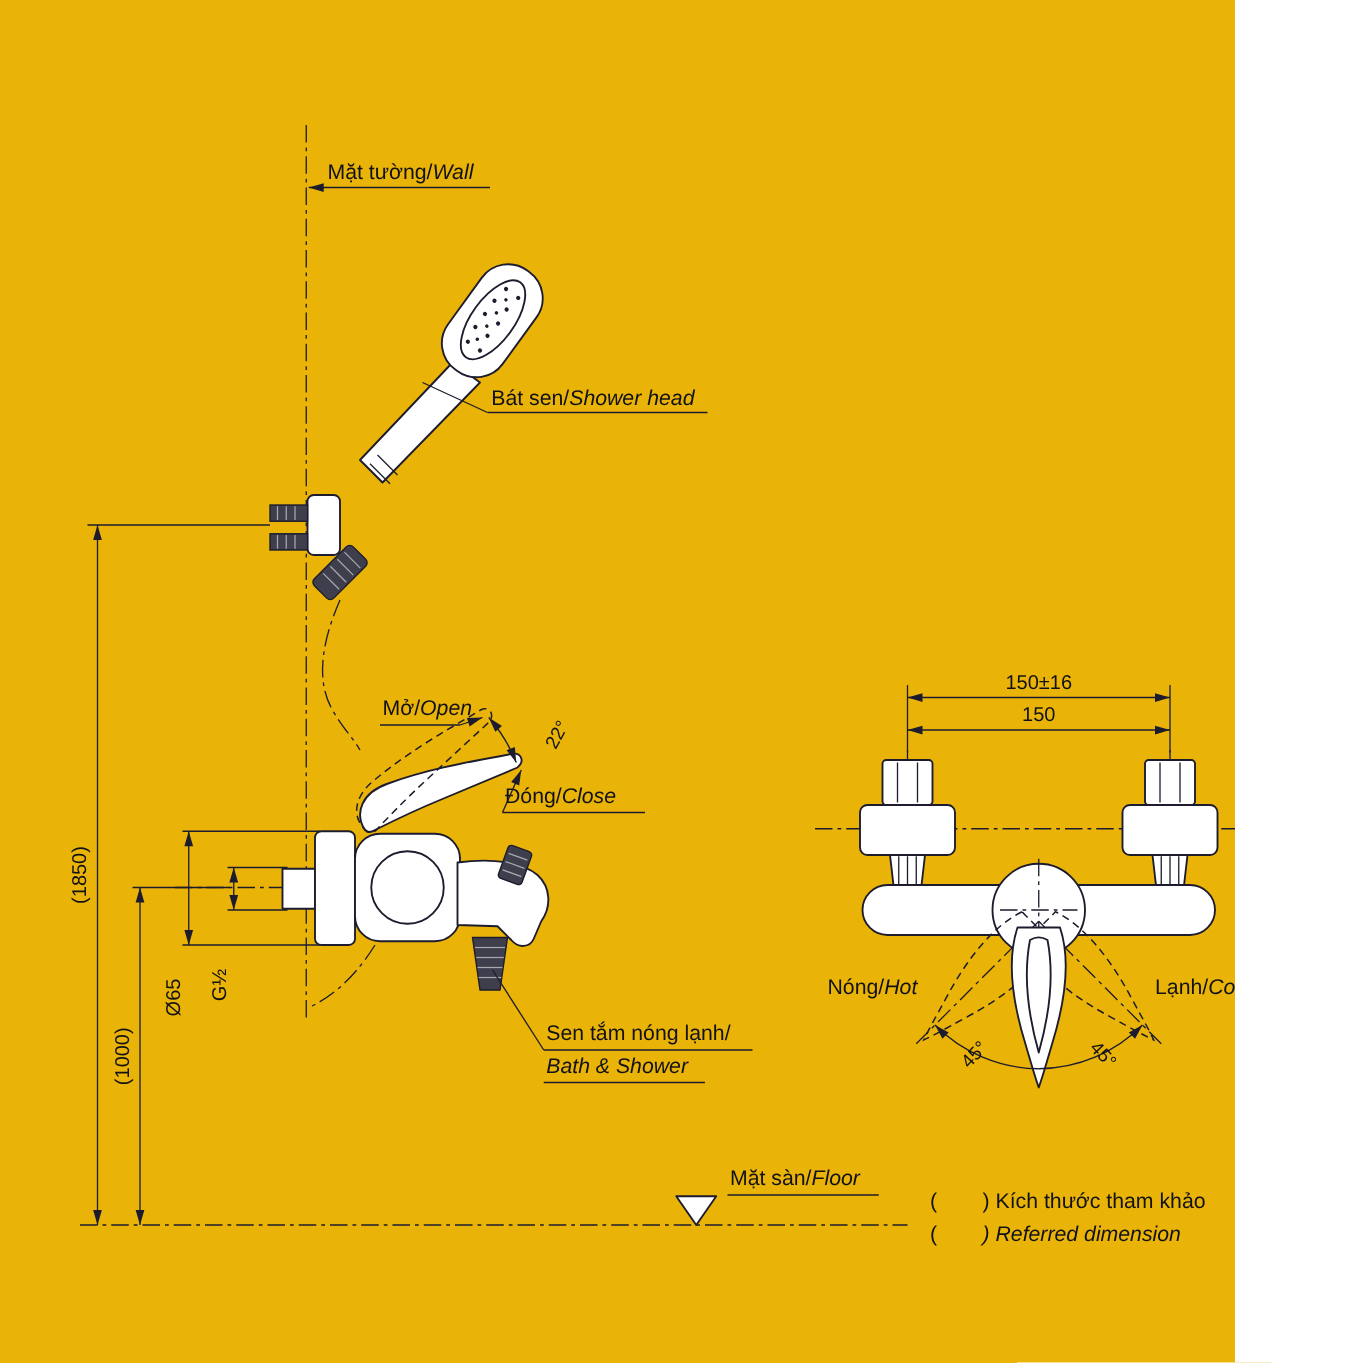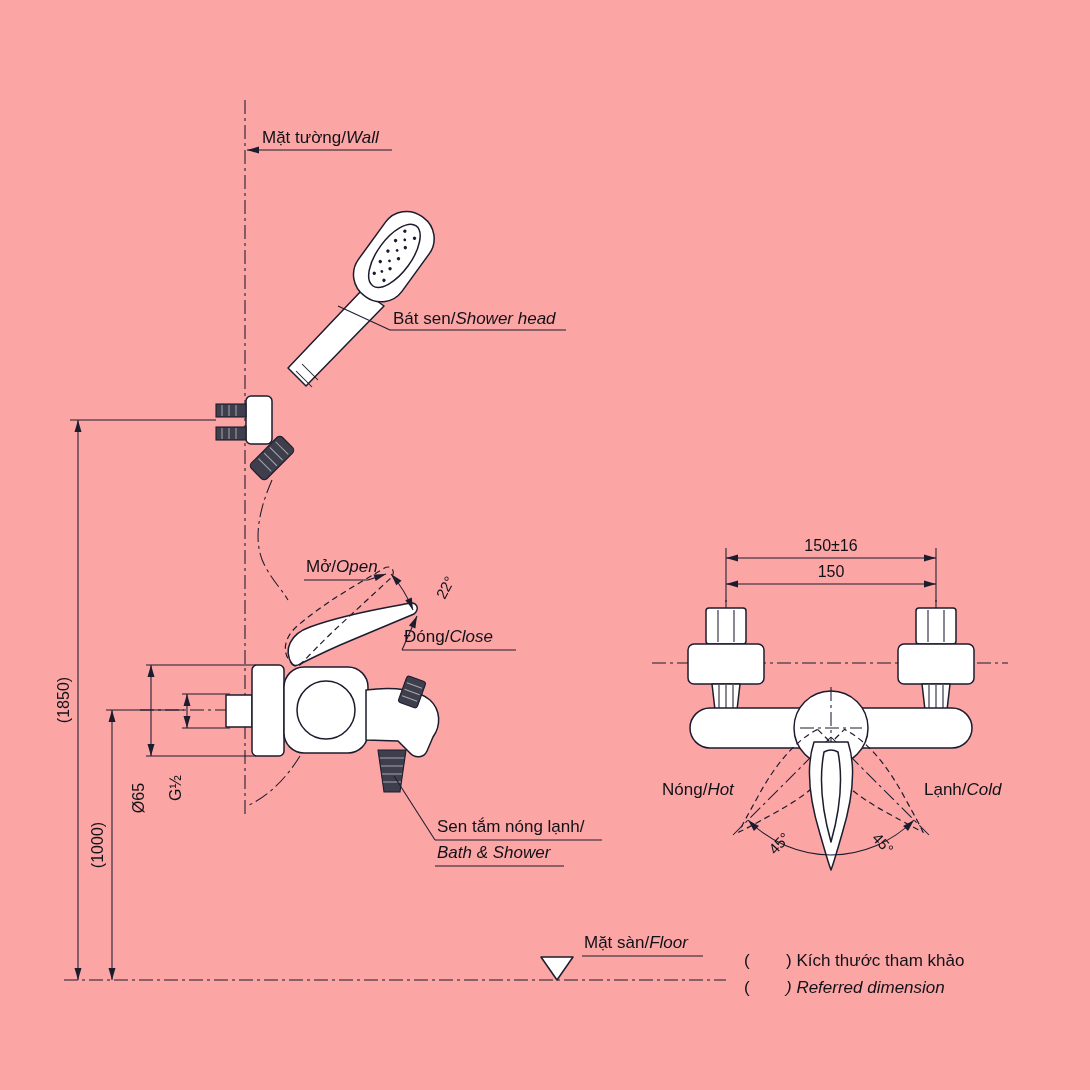--- a/index.html
+++ b/index.html
@@ -1,17 +1,17 @@
 <!DOCTYPE html>
 <html style="--line: #1c1c2e; --text: #111118;"><head>
 <meta charset="utf-8">
 <style>
   :root { --line:#1c1c2e; --text:#111118; }
   html,body { margin:0; padding:0; background:#fff; }
-  .canvas { position:relative; width:1090px; height:1090px; background:#fca5a5; overflow:hidden; }
+  .canvas { position:relative; width:988px; height:1090px; background:#eab308; overflow:hidden; }
   svg { display:block; }
   .s    { stroke:var(--line); stroke-width:1.5; fill:none; stroke-linecap:round; stroke-linejoin:round; }
   .sf   { stroke:var(--line); stroke-width:1.5; fill:#fff; stroke-linejoin:round; }
   .dark { stroke:var(--line); stroke-width:1.1; fill:#3e3e4c; }
   .knurl{ stroke:#ffffff; stroke-width:1; opacity:.55; }
   .thin { stroke:var(--line); stroke-width:1.05; fill:none; }
   .cl   { stroke:var(--line); stroke-width:1.05; fill:none; stroke-dasharray:14 4 3 4; }
   .dash { stroke:var(--line); stroke-width:1.2; fill:none; stroke-dasharray:6 4; }
   .lbl  { font:17px "Liberation Sans", sans-serif; fill:var(--text); }
   .dim  { font:16px "Liberation Sans", sans-serif; fill:var(--text); }

